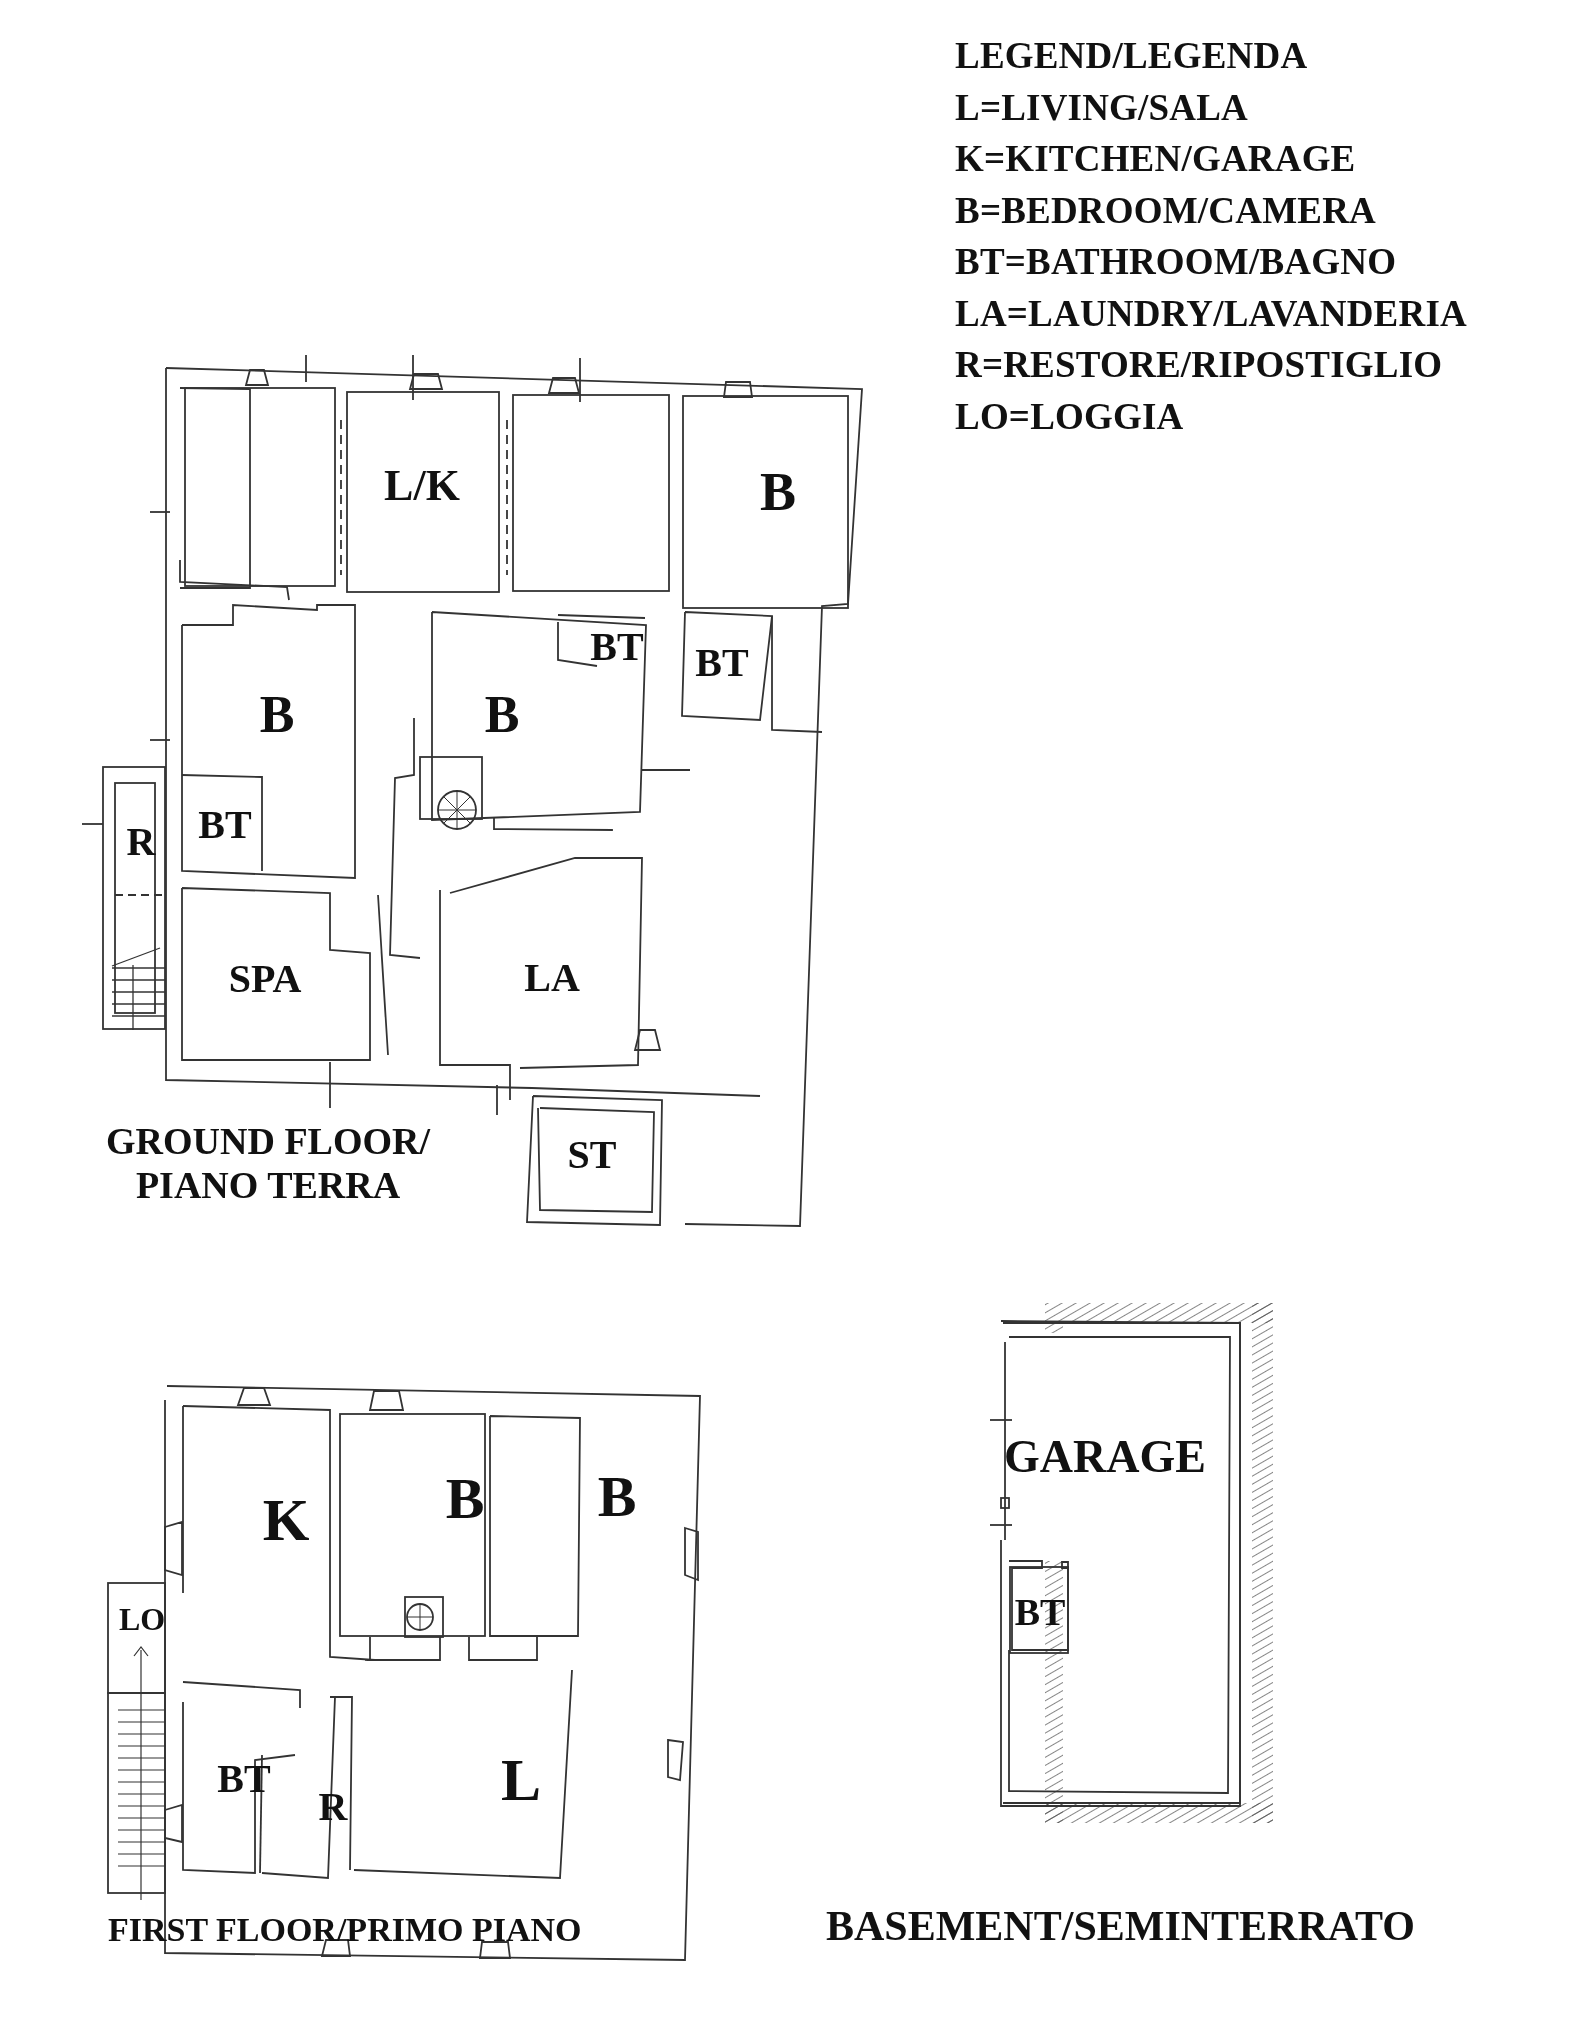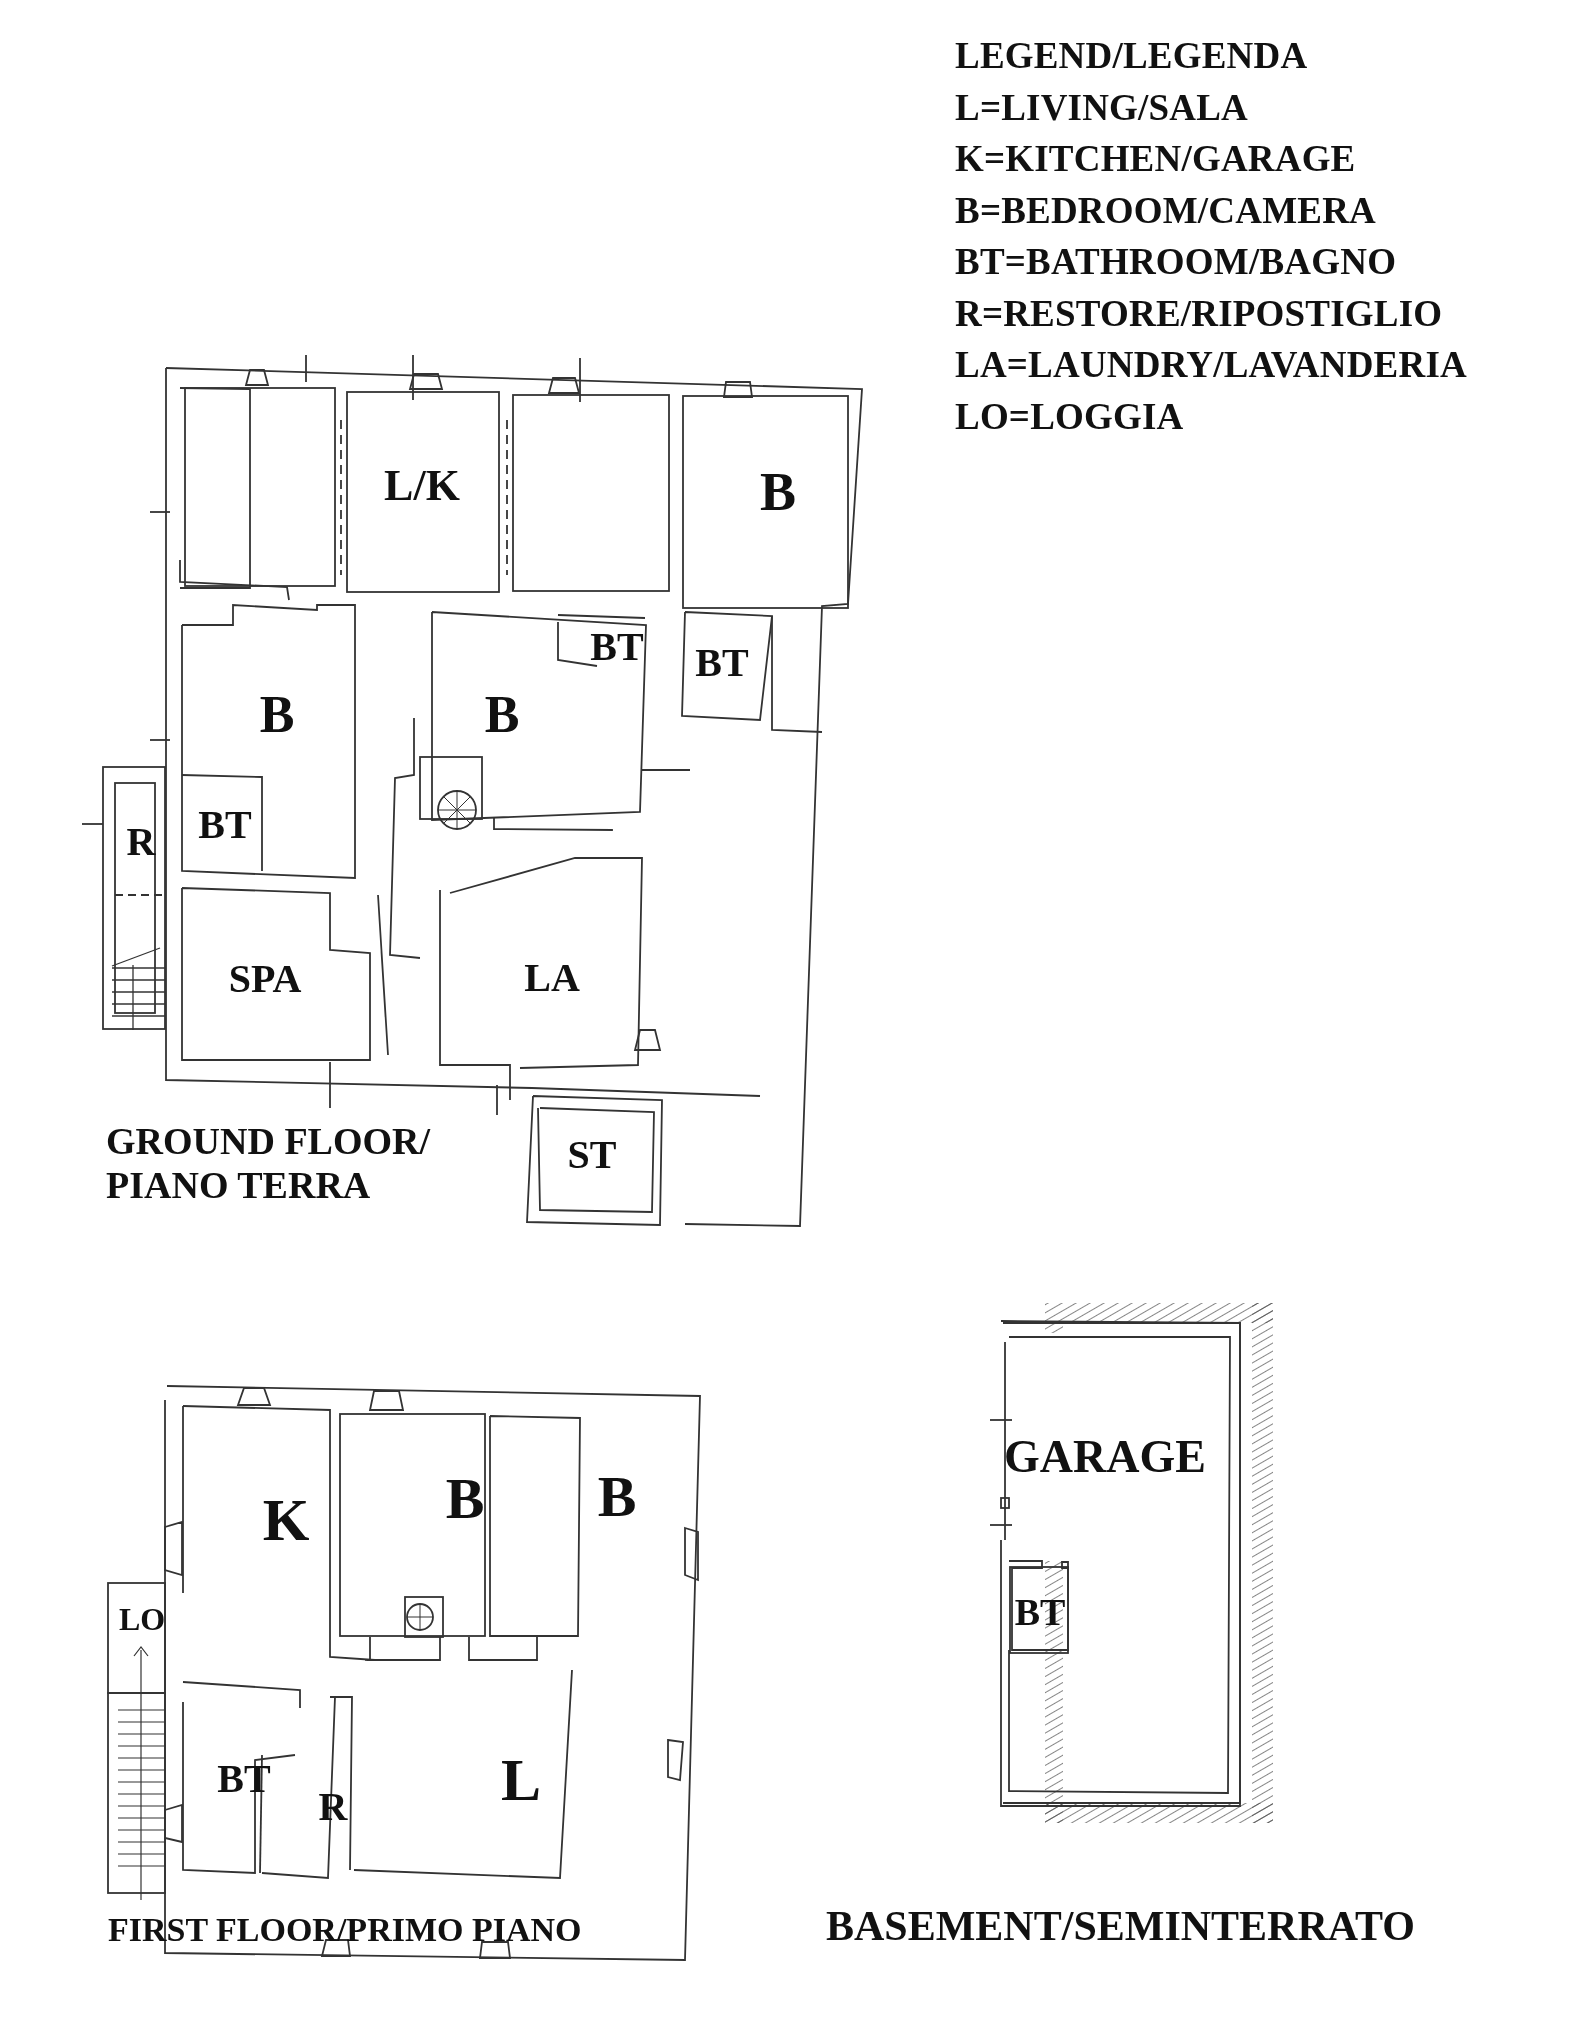--- a/index.html
+++ b/index.html
@@ -13,22 +13,22 @@
 </style>
 </head>
 <body>
 
 <div class="legend">
   <div>LEGEND/LEGENDA</div>
   <div>L=LIVING/SALA</div>
   <div>K=KITCHEN/GARAGE</div>
   <div>B=BEDROOM/CAMERA</div>
   <div>BT=BATHROOM/BAGNO</div>
+  <div>LA=LAUNDRY/LAVANDERIA</div>
   <div>R=RESTORE/RIPOSTIGLIO</div>
-  <div>LA=LAUNDRY/LAVANDERIA</div>
   <div>LO=LOGGIA</div>
 </div>
 
 <svg class="plan" width="1576" height="2030" viewBox="0 0 1576 2030" xmlns="http://www.w3.org/2000/svg">
   <defs>
     <pattern id="hatch" width="7" height="7" patternUnits="userSpaceOnUse" patternTransform="rotate(60)">
       <line x1="0" y1="0" x2="0" y2="7" stroke="#444" stroke-width="1.3"></line>
     </pattern>
   </defs>
 
@@ -205,18 +205,18 @@
       <line x1="990" y1="1525" x2="1012" y2="1525"></line>
 
       <polyline points="1009,1561 1042,1561 1042,1568 1012,1568 1012,1650 1068,1650 1068,1568 1062,1568 1062,1562 1068,1562 1068,1572"></polyline>
       <rect x="1010" y="1567" width="58" height="86"></rect>
     </g>
     <text class="lbl" x="1105" y="1472" font-size="46" text-anchor="middle">GARAGE</text>
     <text class="lbl" x="1040" y="1625" font-size="38" text-anchor="middle">BT</text>
   </g>
 </svg>
 
-<div class="caption" style="left:106px; top:1120px; font-size:38px;">
+<div class="caption" style="left:106px; top:1120px; font-size:38px;text-align:center;">
   <div>GROUND FLOOR/</div>
   <div>PIANO TERRA</div>
 </div>
 <div class="caption" style="left:108px; top:1910px; font-size:34px;">FIRST FLOOR/PRIMO PIANO</div>
 <div class="caption" style="left:826px; top:1902px; font-size:42px;">BASEMENT/SEMINTERRATO</div>
 
 </body></html>

